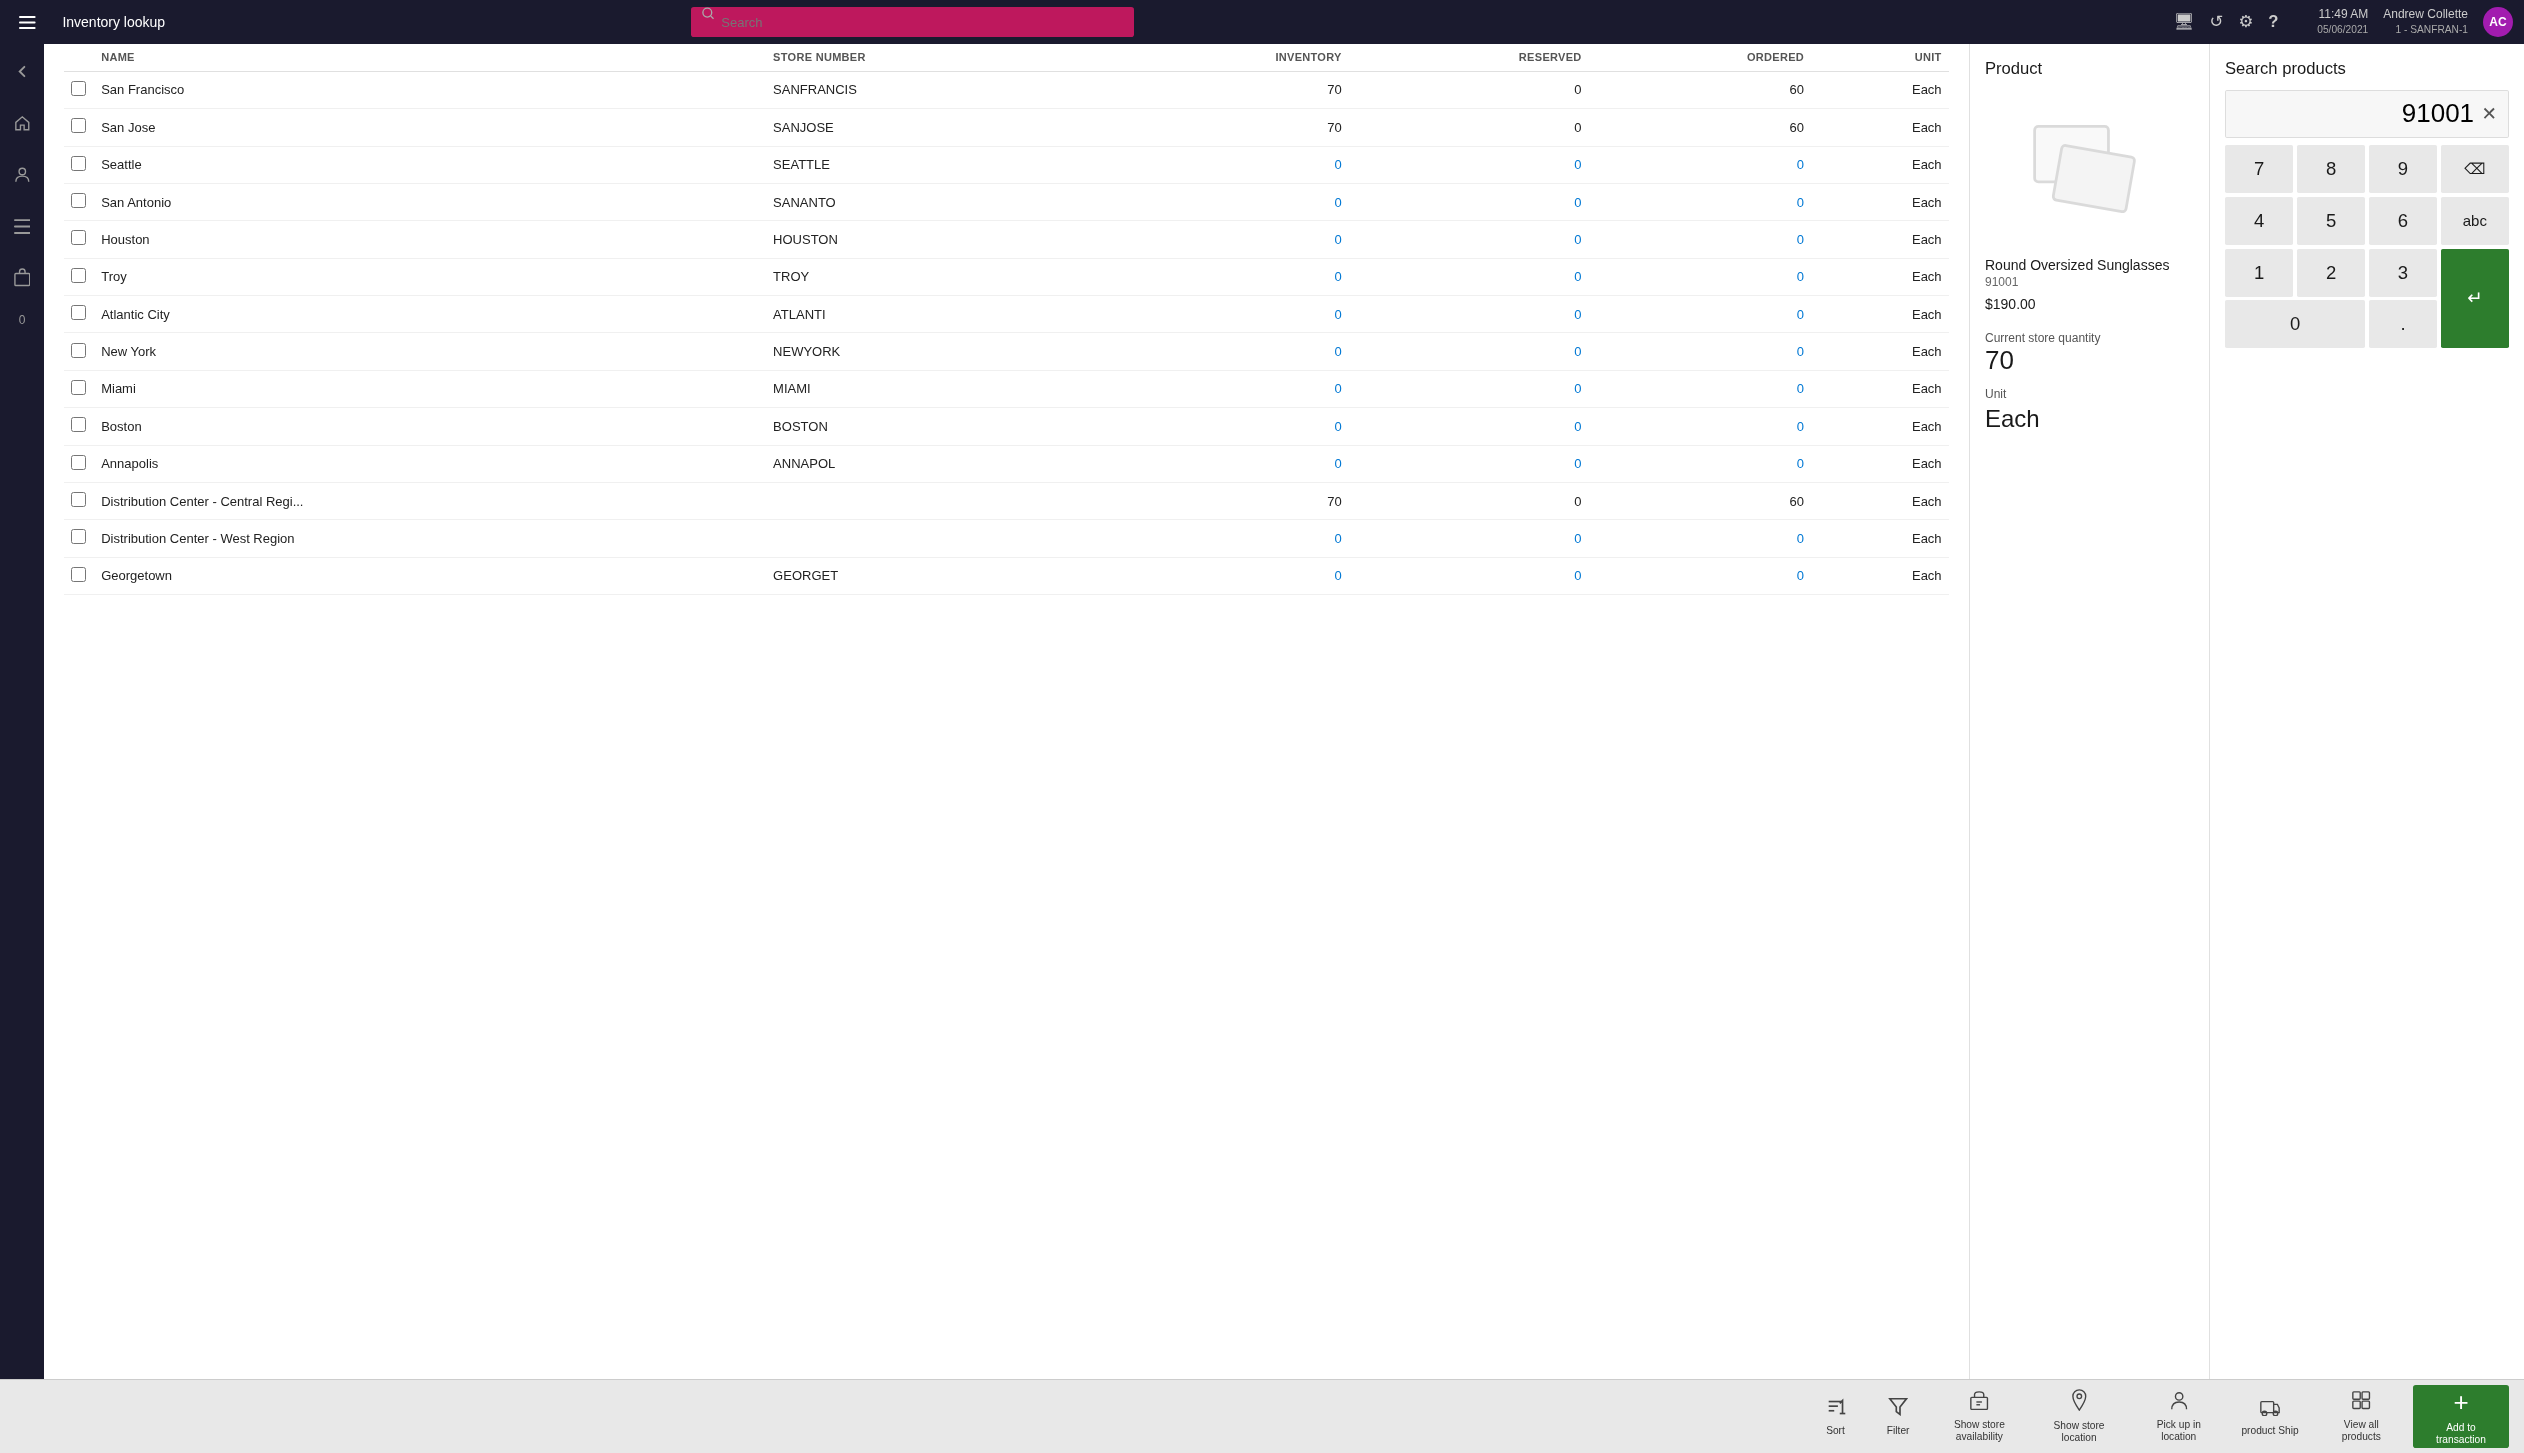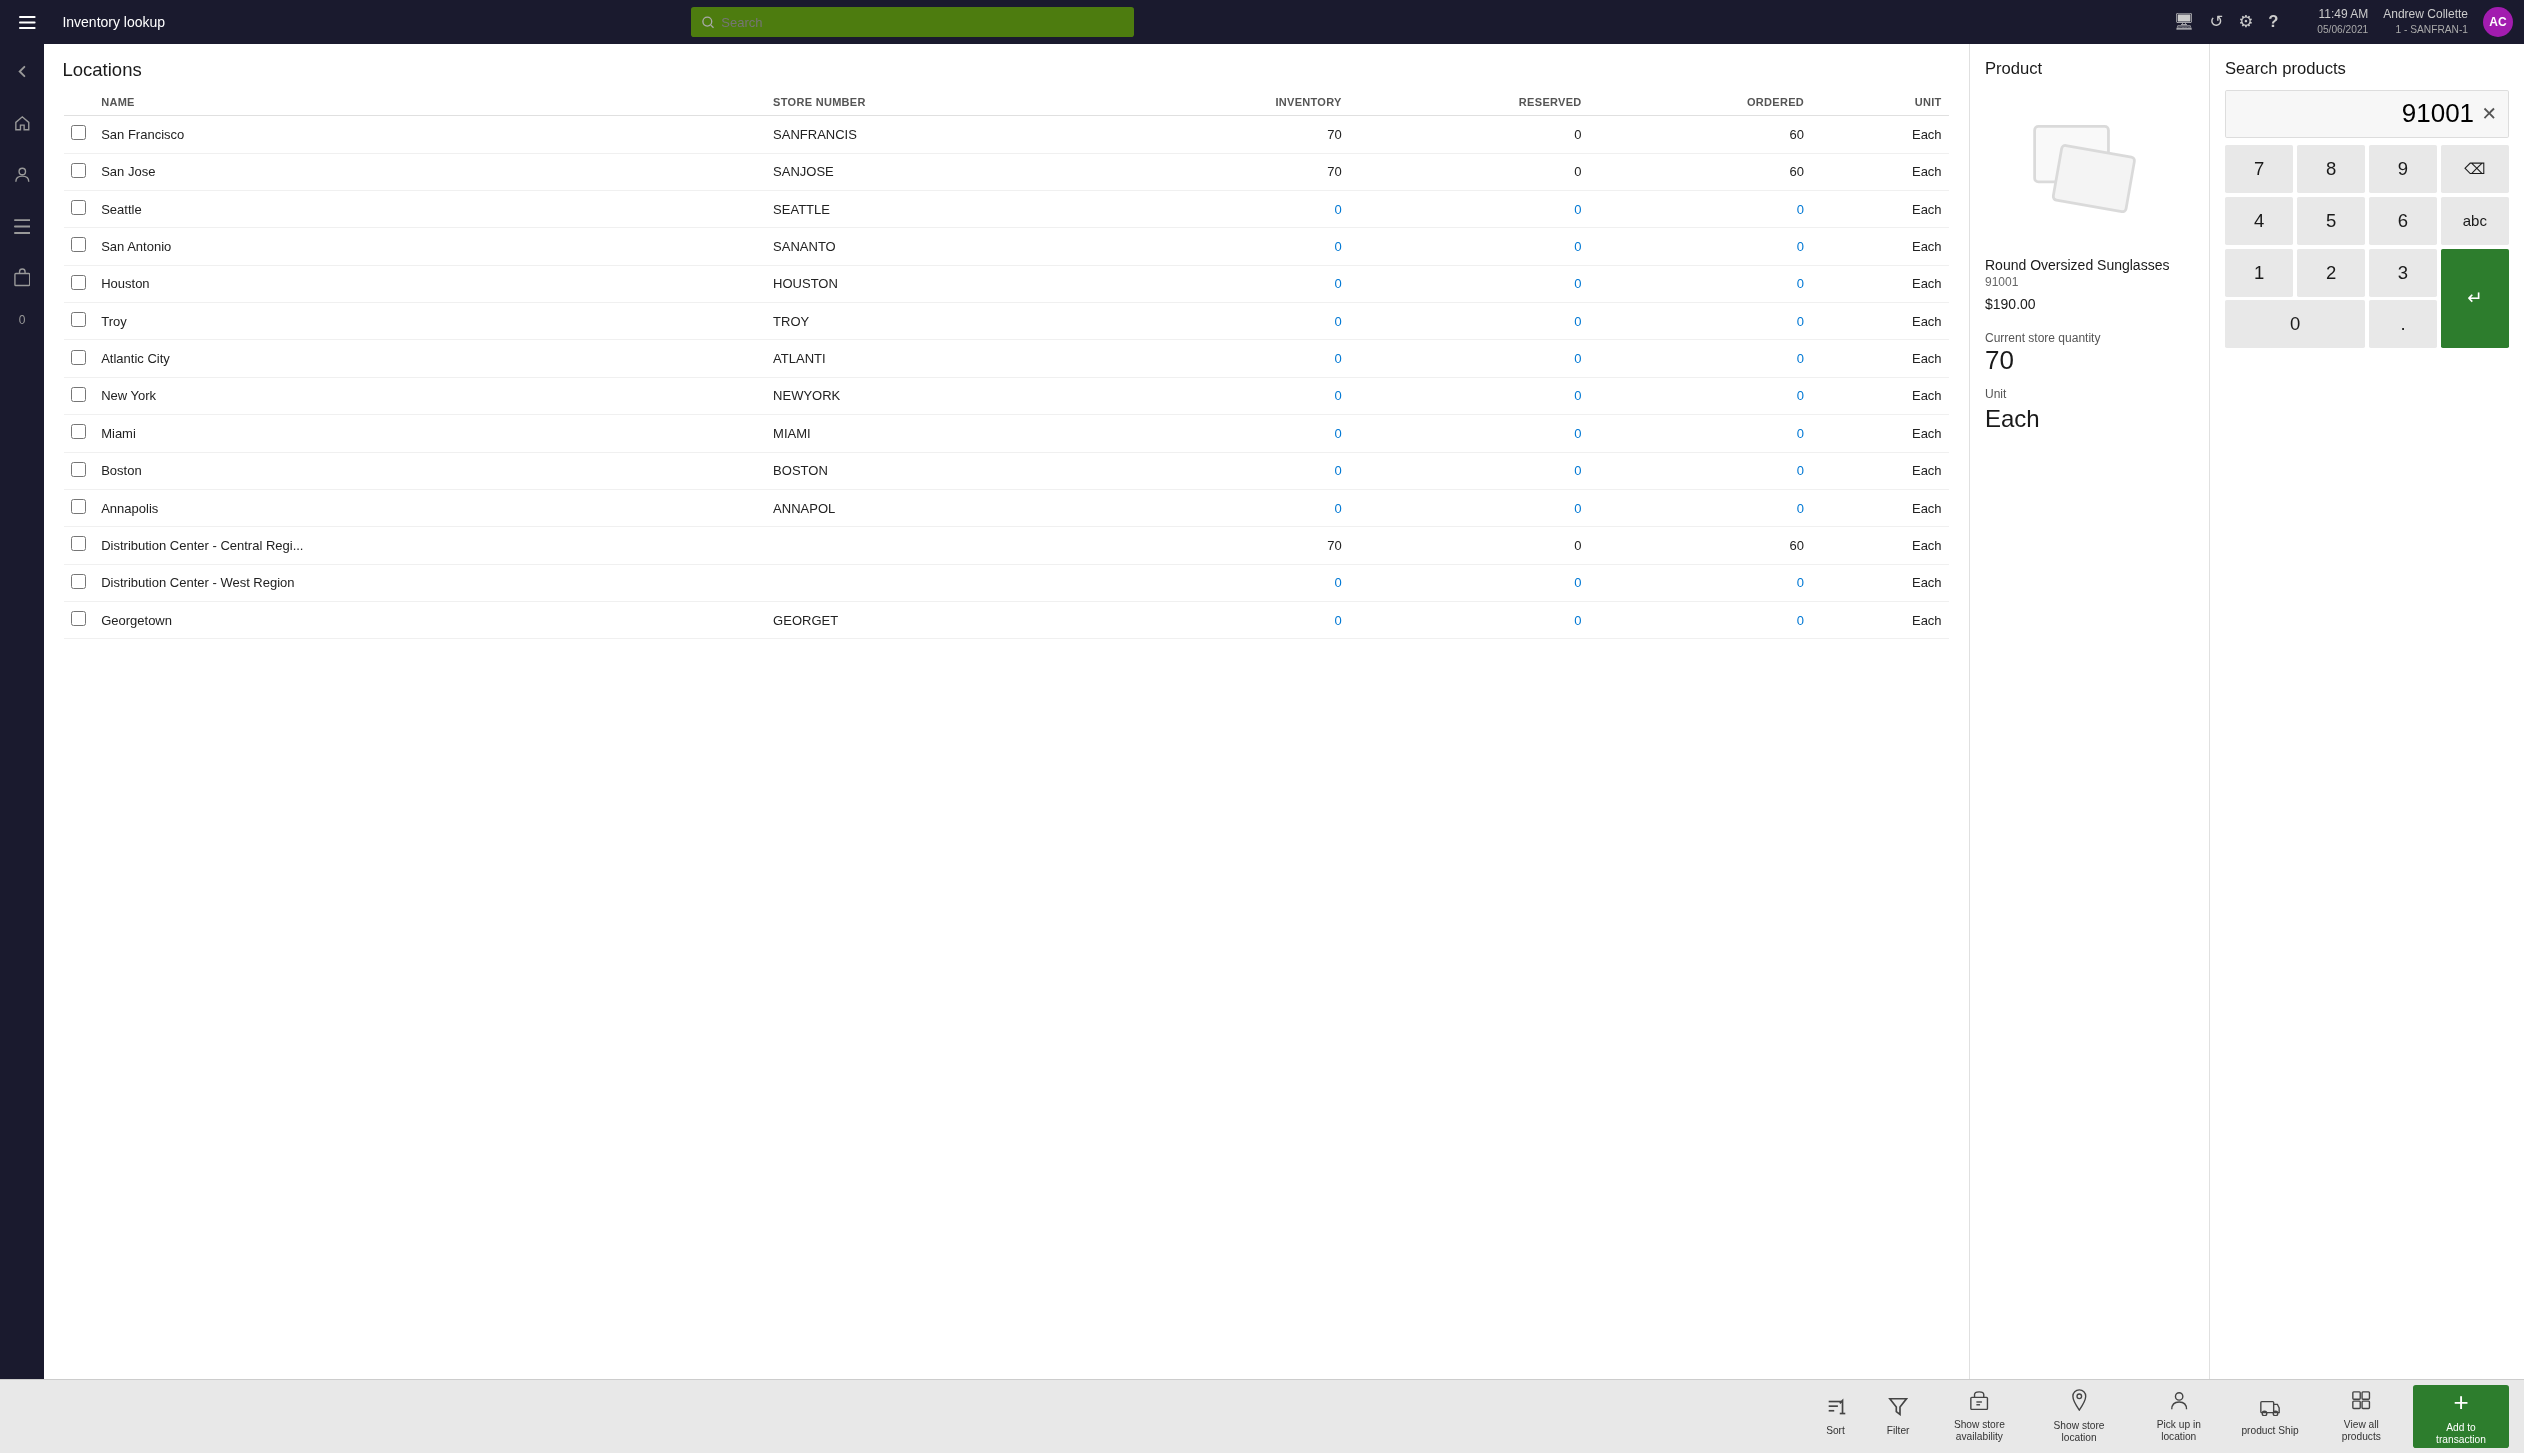--- a/index.html
+++ b/index.html
@@ -14,26 +14,25 @@
       align-items: center;
       padding: 0 11px;
       gap: 11px;
       flex-shrink: 0;
     }
     .topbar-title { font-size: 14px; font-weight: 500; flex: 0 0 auto; margin-left: 7.4px; }
     .topbar-search {
       flex: 1;
       max-width: 443px;
       margin: 0 auto;
-      background: #4d7c0f;
+      background: #be185d;
       border: none;
       border-radius: 2.8px;
       height: 30px;
       display: flex;
-      align-items: center;
       padding: 0 11px;
       gap: 7.4px;
       color: #aaa;
       font-size: 13px;
     }
     .topbar-search input {
       background: transparent;
       border: none;
       outline: none;
       color: #ccc;
@@ -329,23 +328,20 @@
           <rect x="1" y="6" width="16" height="13" rx="1"></rect>
           <path d="M6 6 V4 C6 2 7 1 9 1 C11 1 12 2 12 4 V6"></path>
         </svg>
     </div>
     <div style="color:#999;font-size:12px;font-weight:500;cursor:pointer;">0</div>
   </div>
 
   <div class="content-area">
 
     <div class="locations-panel">
-      <div class="locations-header">
-        <h2 class="locations-title">Locations</h2>
-      </div>
       <div class="locations-table-wrap">
         <table>
           <thead>
             <tr>
               <th style="width:28px;"></th>
               <th>NAME</th>
               <th>STORE NUMBER</th>
               <th class="num">INVENTORY</th>
               <th class="num">RESERVED</th>
               <th class="num">ORDERED</th>

